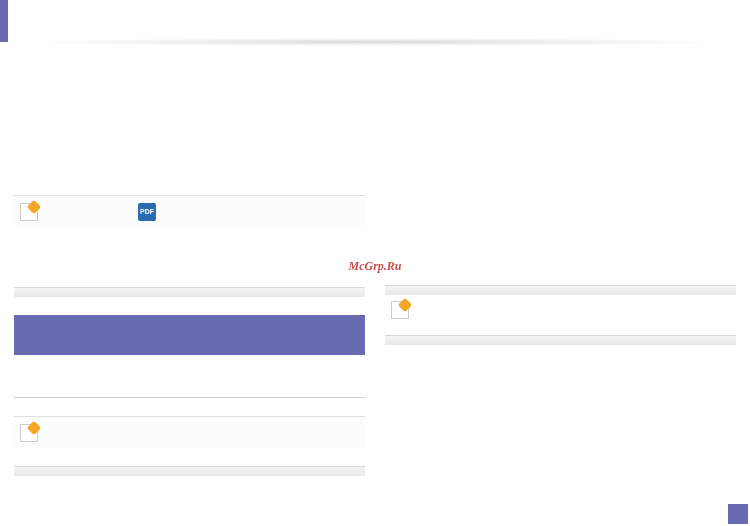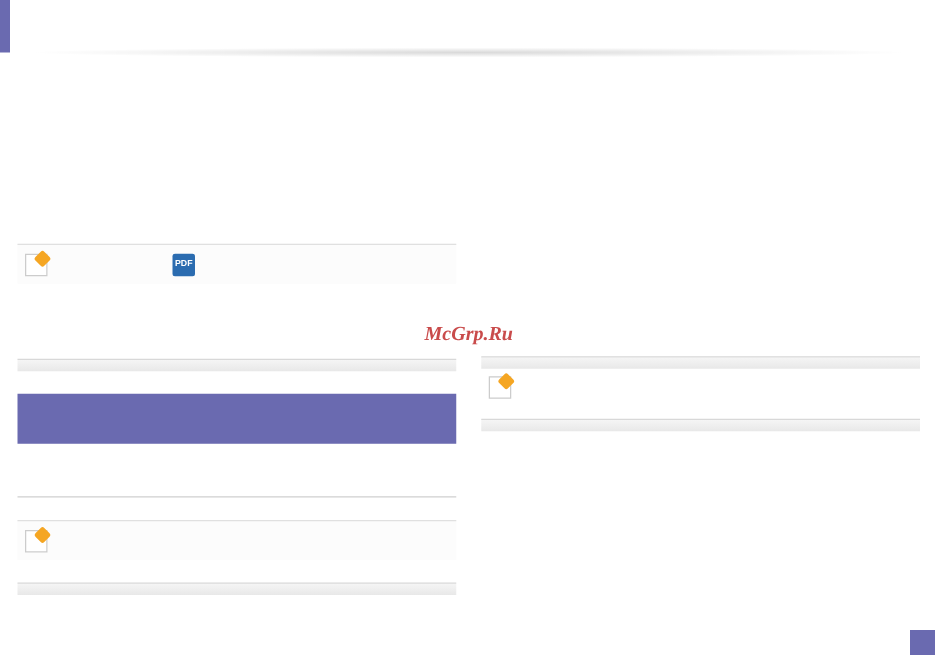--- a/index.html
+++ b/index.html
@@ -79,21 +79,21 @@
       border-radius: 2px;
     }
     .brand {
       position: absolute;
       top: 259px;
       left: 50%;
       transform: translateX(-50%);
       color: #c94b4b;
       font-style: italic;
       font-weight: bold;
-      font-size: 16px;
+      font-size: 12px;
       font-family: Georgia, serif;
     }
     .grad-bar {
       height: 10px;
       background: linear-gradient(to bottom, #f5f5f5, #e8e8e8);
       border-top: 1px solid #d8d8d8;
       margin-top: 10px;
     }
     .purple-block {
       background: #6a6ab0;

